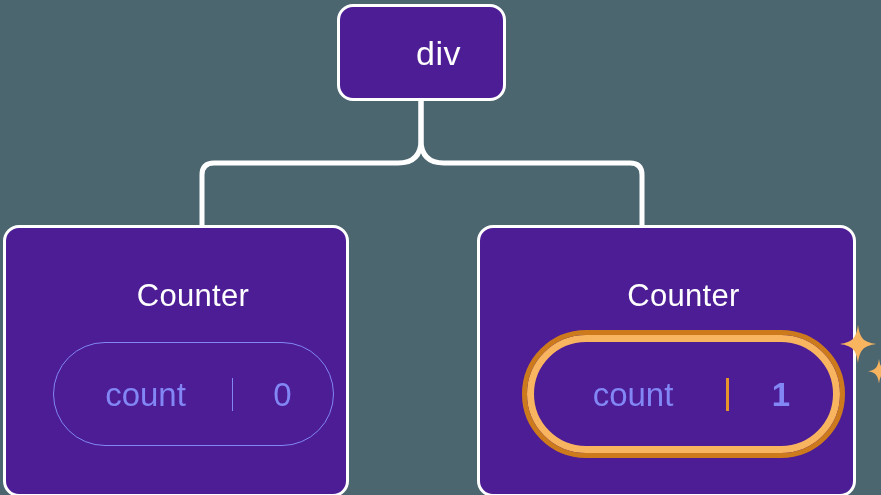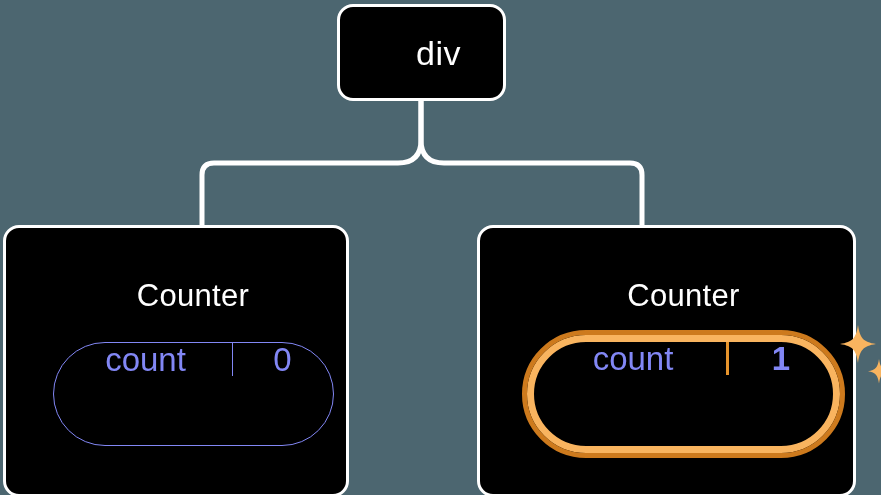--- a/index.html
+++ b/index.html
@@ -23,21 +23,21 @@
   .edges {
     position: absolute;
     left: 0;
     top: 0;
     width: 881px;
     height: 495px;
     pointer-events: none;
   }
   .node {
     position: absolute;
-    background: #000000;
+    background: #4c1d95;
     border: 3px solid #ffffff;
     border-radius: 16px;
     box-sizing: border-box;
     display: flex;
     flex-direction: column;
     align-items: center;
     padding-left: 34px;
   }
   
   #node-div {
@@ -76,21 +76,21 @@
   
   .pill-wrap {
     position: relative;
     margin-top: 31px;
     display: flex;
     align-items: center;
     justify-content: center;
   }
   .pill {
     display: flex;
-    align-items: flex-start;
+    align-items: center;
     border: 1.6px solid #8287f5;
     border-radius: 999px;
     height: 104px;
     box-sizing: border-box;
     background: transparent;
   }
   .pill .cell {
     display: flex;
     align-items: center;
     justify-content: center;

